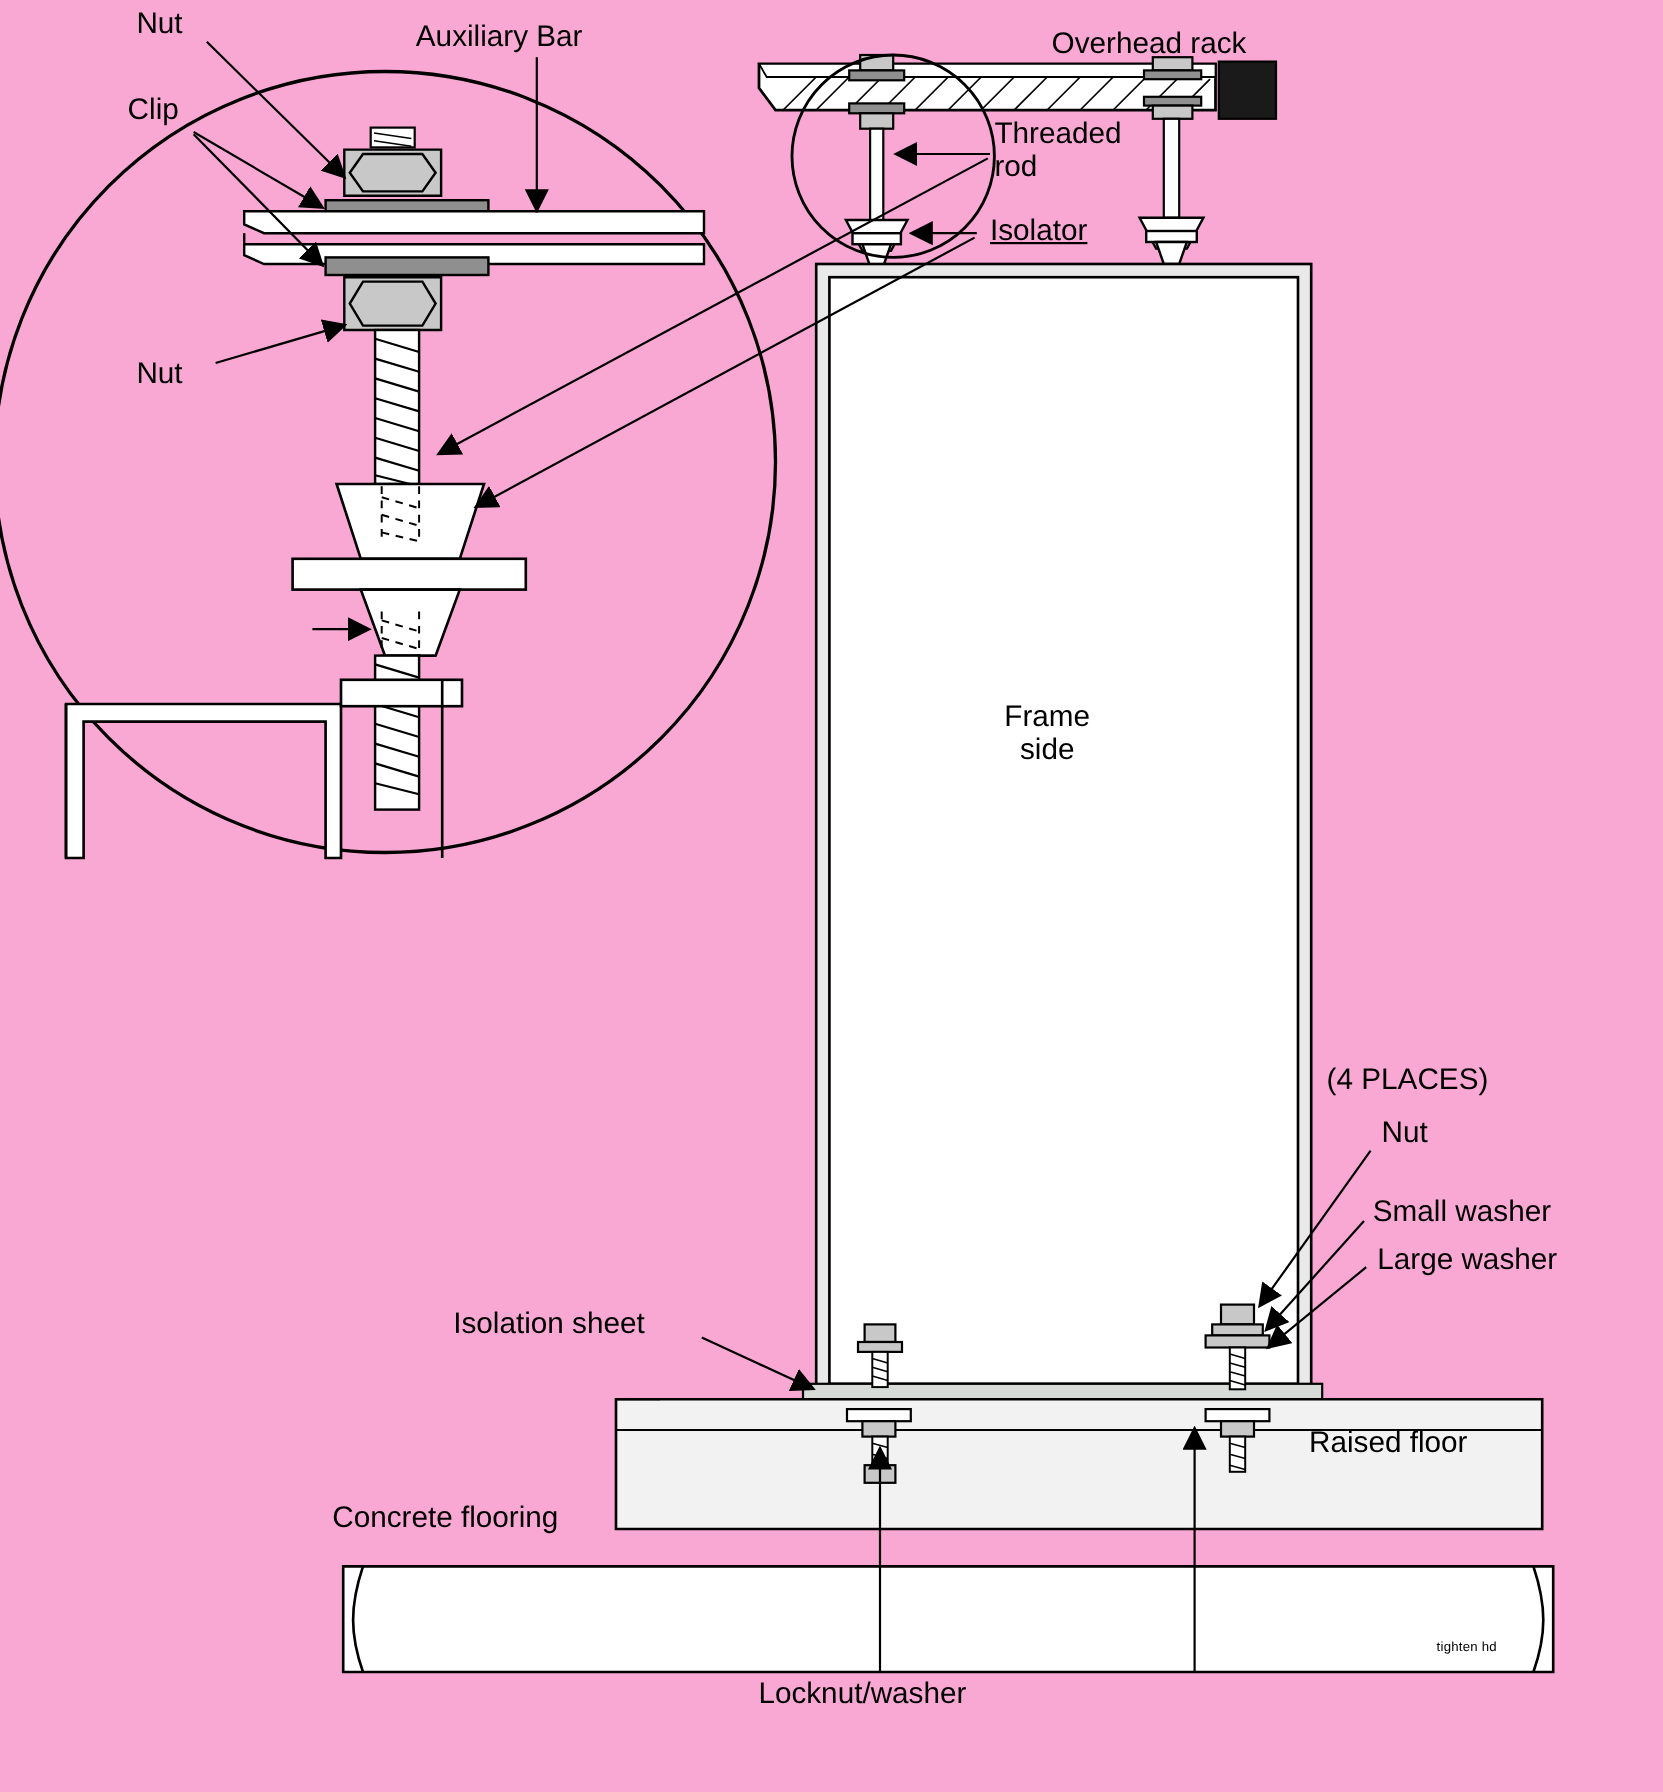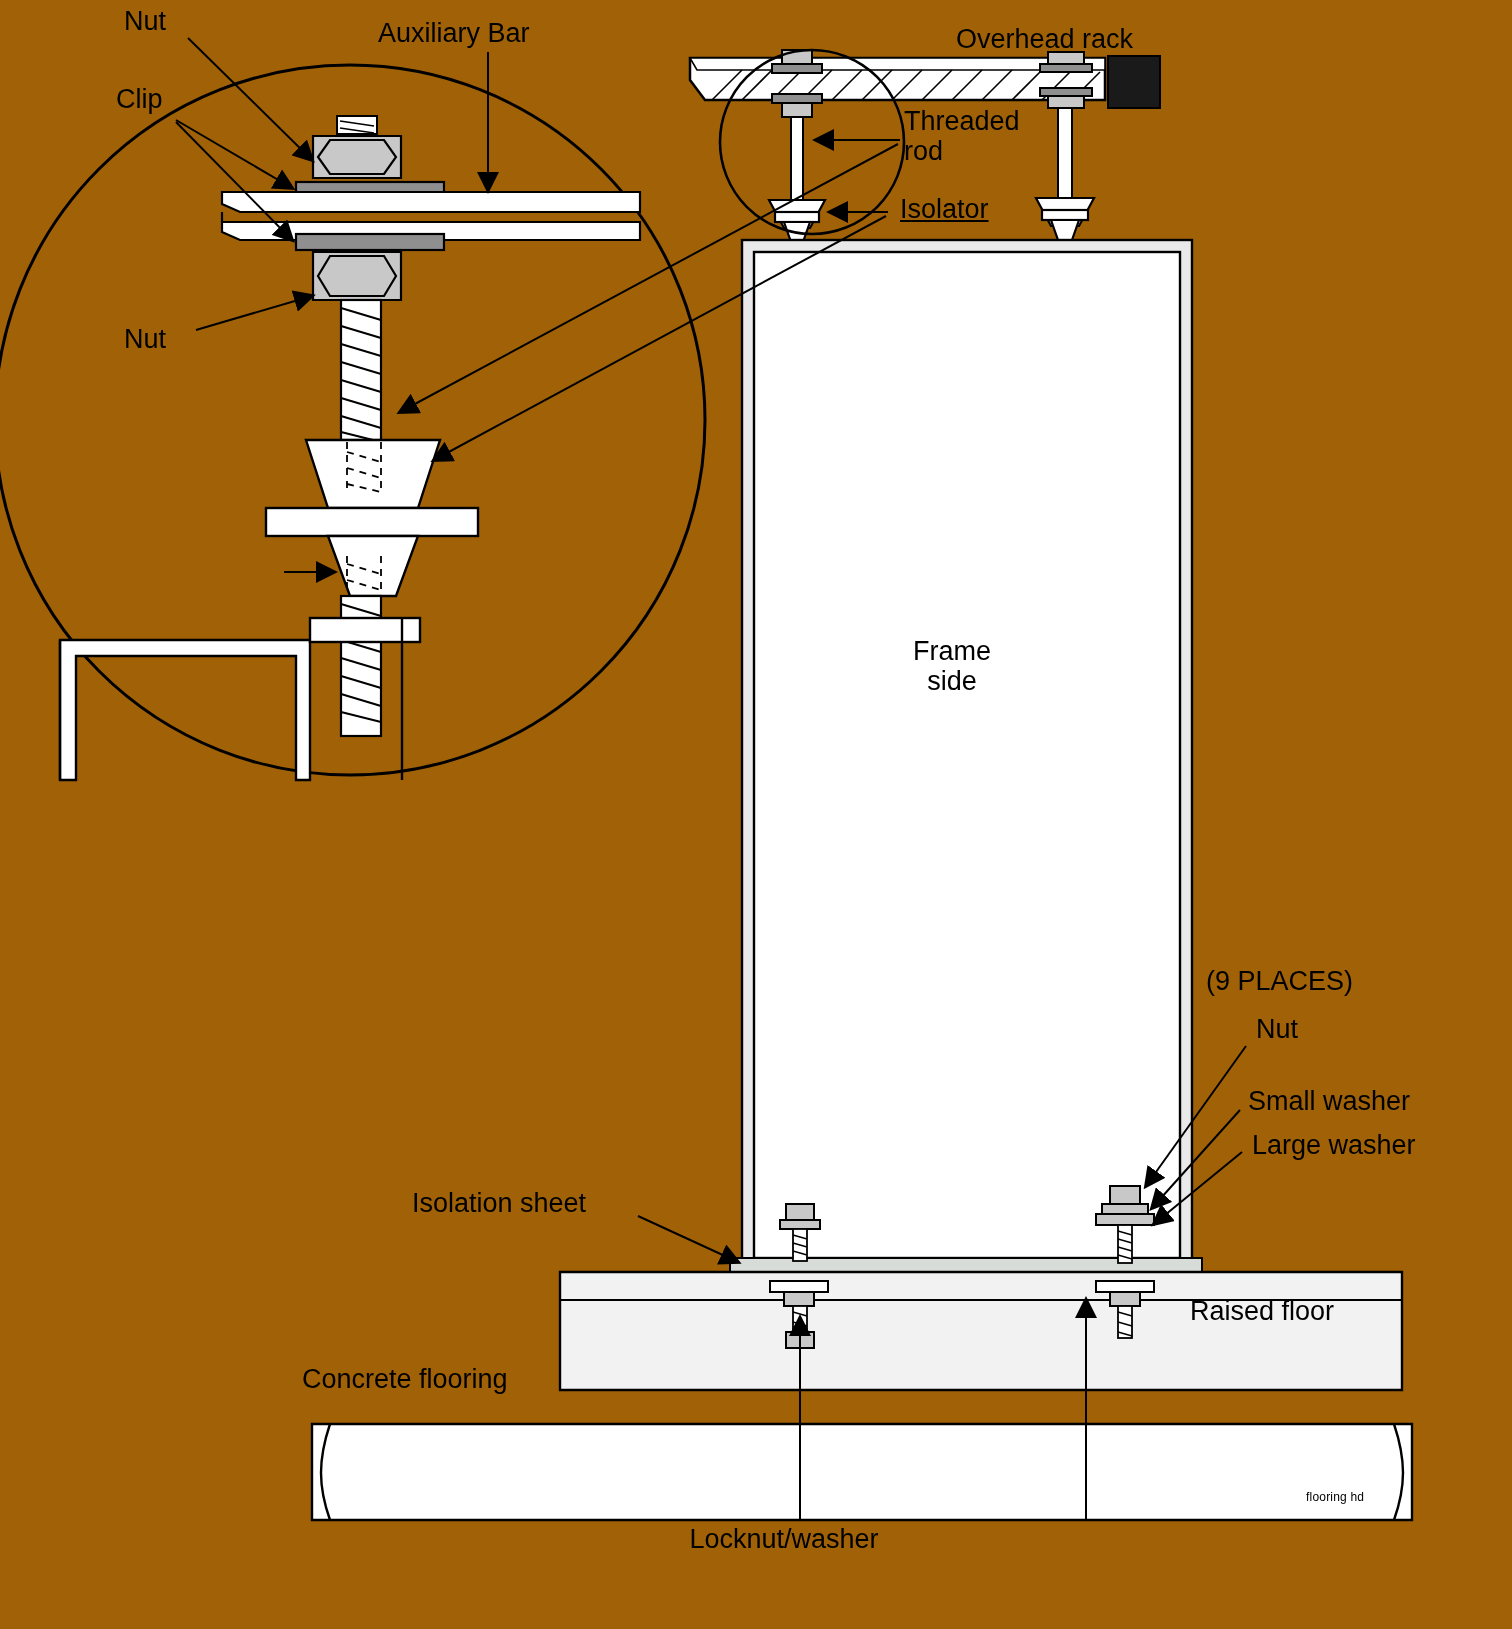--- a/index.html
+++ b/index.html
@@ -4,21 +4,21 @@
 <style>
   html, body {
     margin: 0;
     padding: 0;
     background: #ffffff;
   }
   #page {
     position: relative;
     width: 1512px;
     height: 1629px;
-    background: #a16207;
+    background: #f9a8d4;
     font-family: "Liberation Sans", sans-serif;
     color: #000000;
     overflow: hidden;
   }
   .lbl {
     position: absolute;
     font-size: 27px;
     line-height: 1.12;
     color: #000;
     white-space: pre;
@@ -261,26 +261,26 @@
 
   <div class="lbl" style="left:956px; top:24px;">Overhead rack</div>
   <div class="lbl" style="left:904px; top:106px;">Threaded
 rod</div>
   <div class="lbl" style="left:900px; top:194px;text-decoration:underline;">Isolator</div>
 
 
   <div class="lbl c" style="left:872px; top:636px; width:160px;">Frame
 side</div>
 
-  <div class="lbl" style="left:1206px; top:966px;">(9 PLACES)</div>
+  <div class="lbl" style="left:1206px; top:966px;">(4 PLACES)</div>
   <div class="lbl" style="left:1256px; top:1014px;">Nut</div>
   <div class="lbl" style="left:1248px; top:1086px;">Small washer</div>
   <div class="lbl" style="left:1252px; top:1130px;">Large washer</div>
 
 
   <div class="lbl" style="left:412px; top:1188px;">Isolation sheet</div>
   <div class="lbl" style="left:1190px; top:1280px;margin-top:16px;">Raised floor</div>
   <div class="lbl" style="left:302px; top:1364px;">Concrete flooring</div>
 
   <div class="lbl c" style="left:668px; top:1524px; width:232px;">Locknut/washer</div>
 
-  <div class="tiny" style="left:1306px; top:1490px;">flooring hd</div>
+  <div class="tiny" style="left:1306px; top:1490px;">tighten hd</div>
 </div>
 
 </body></html>

